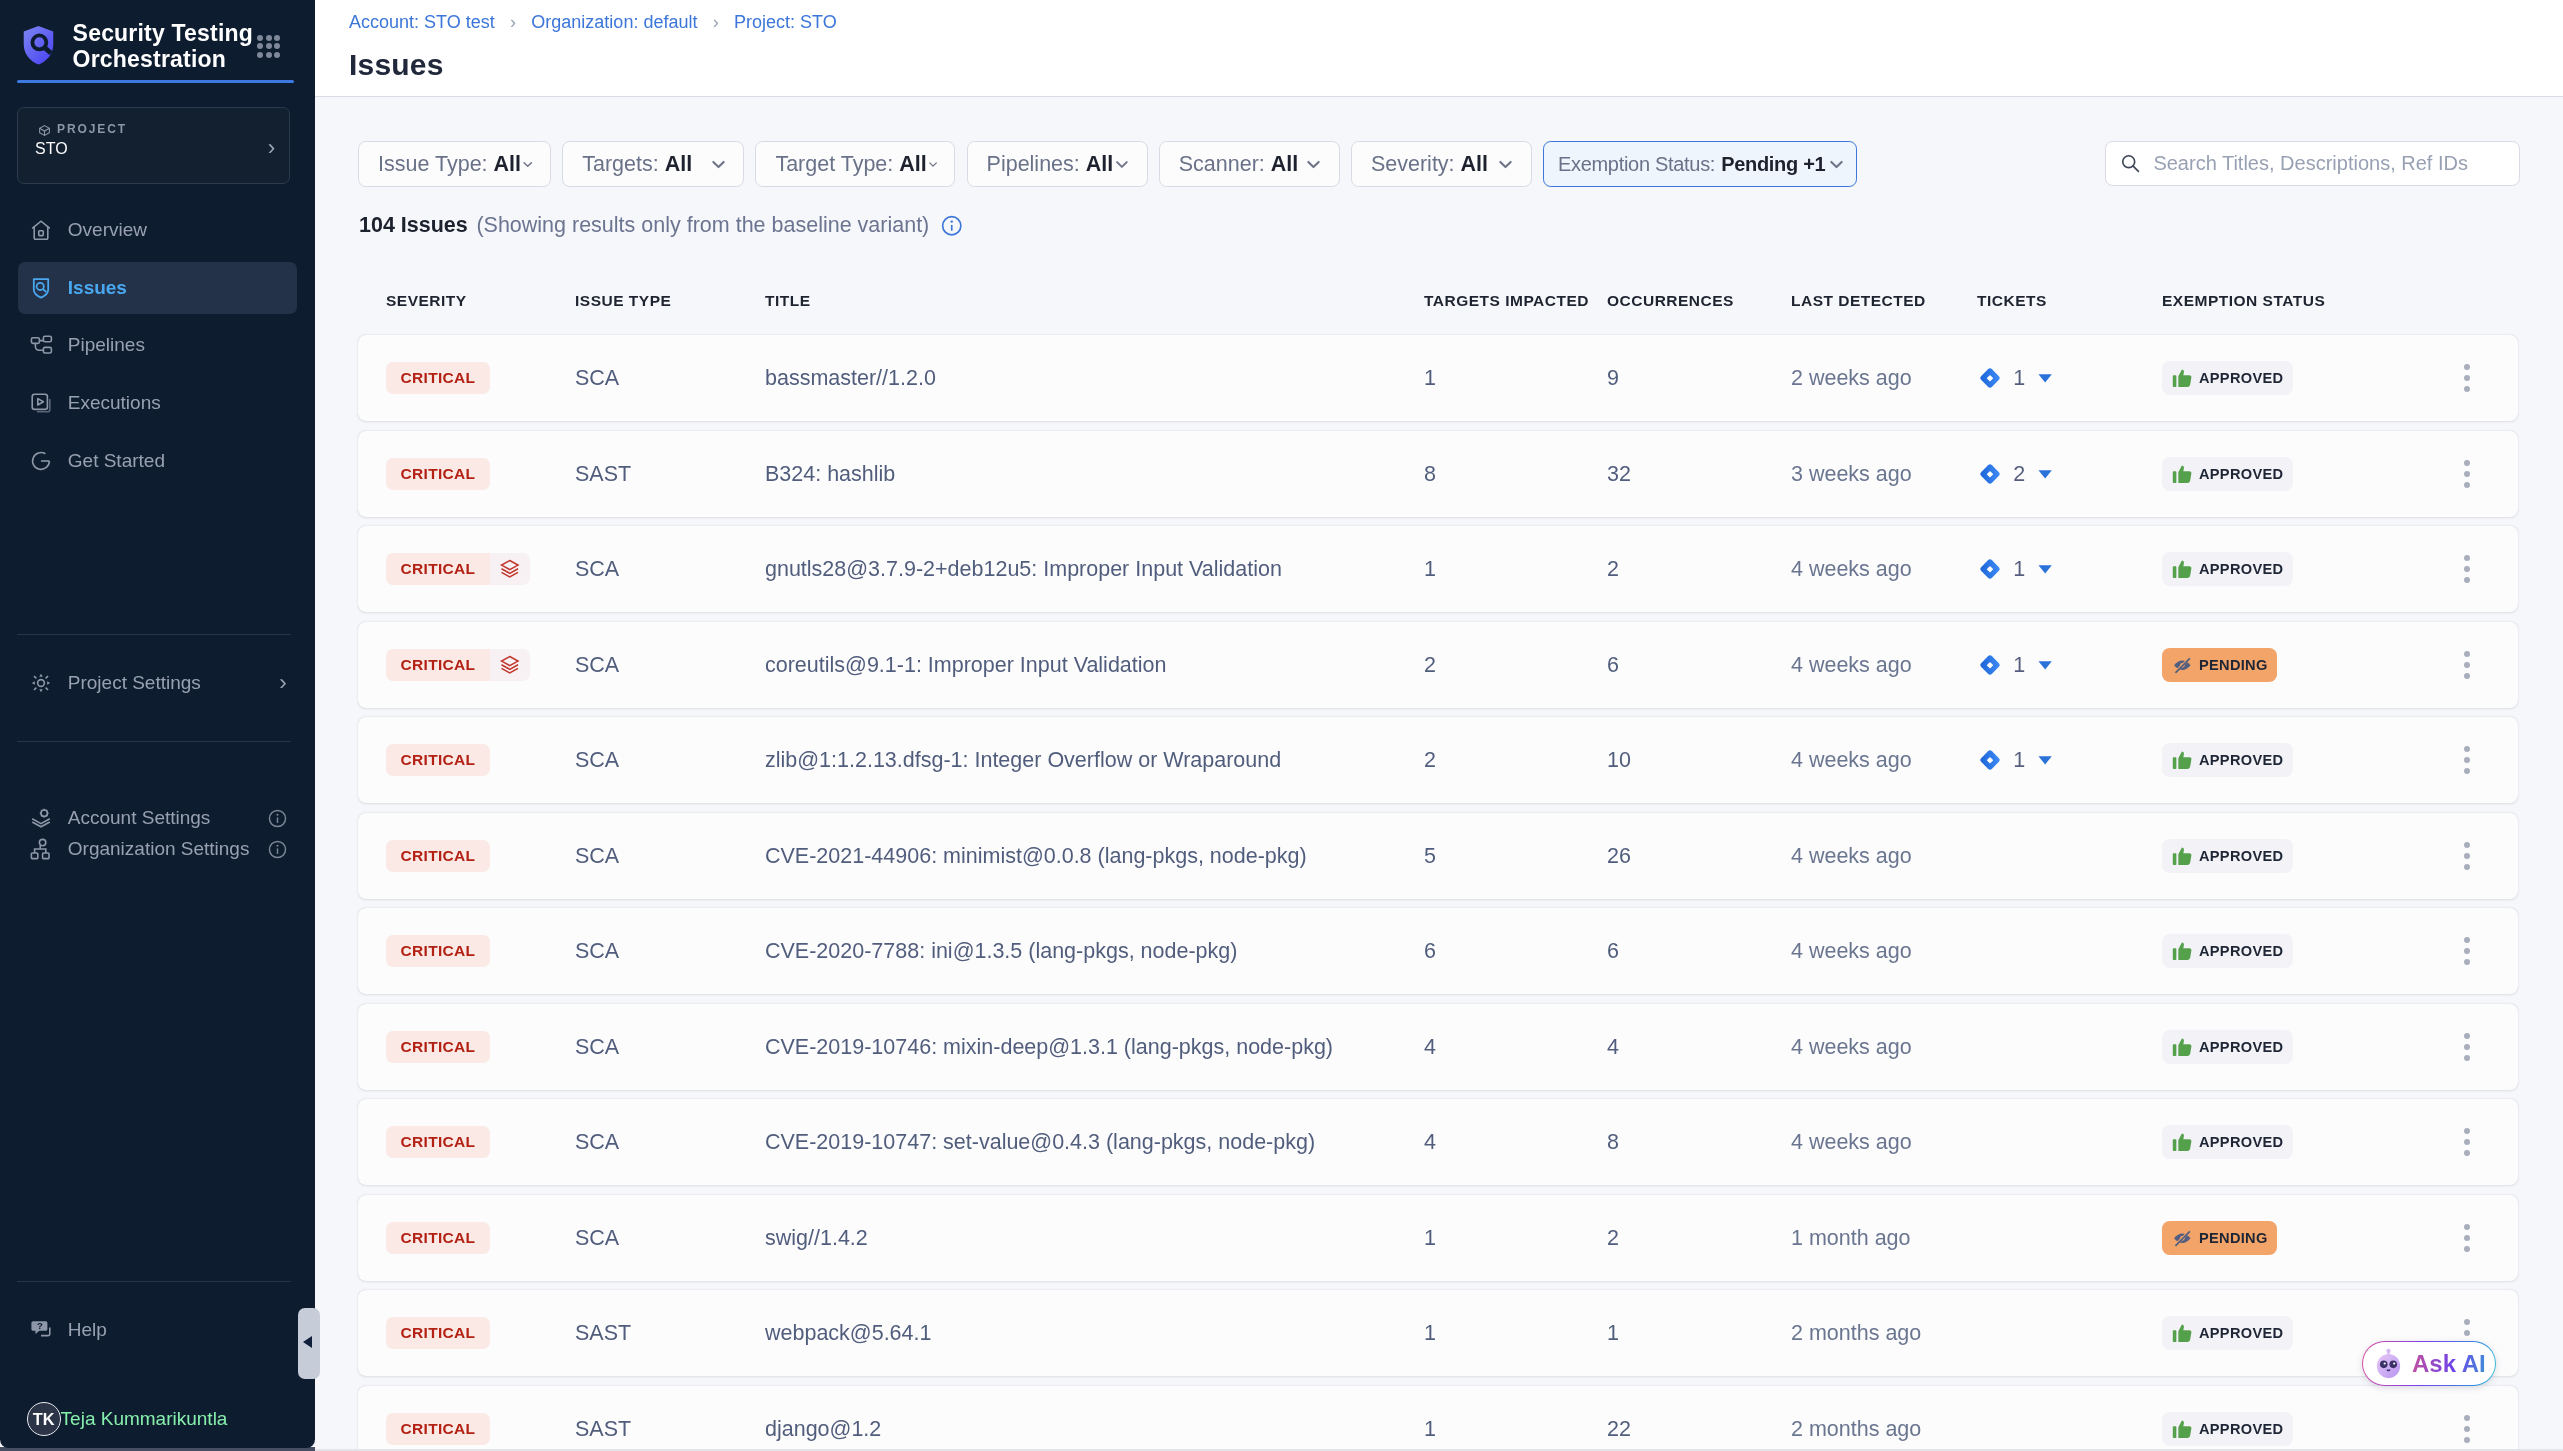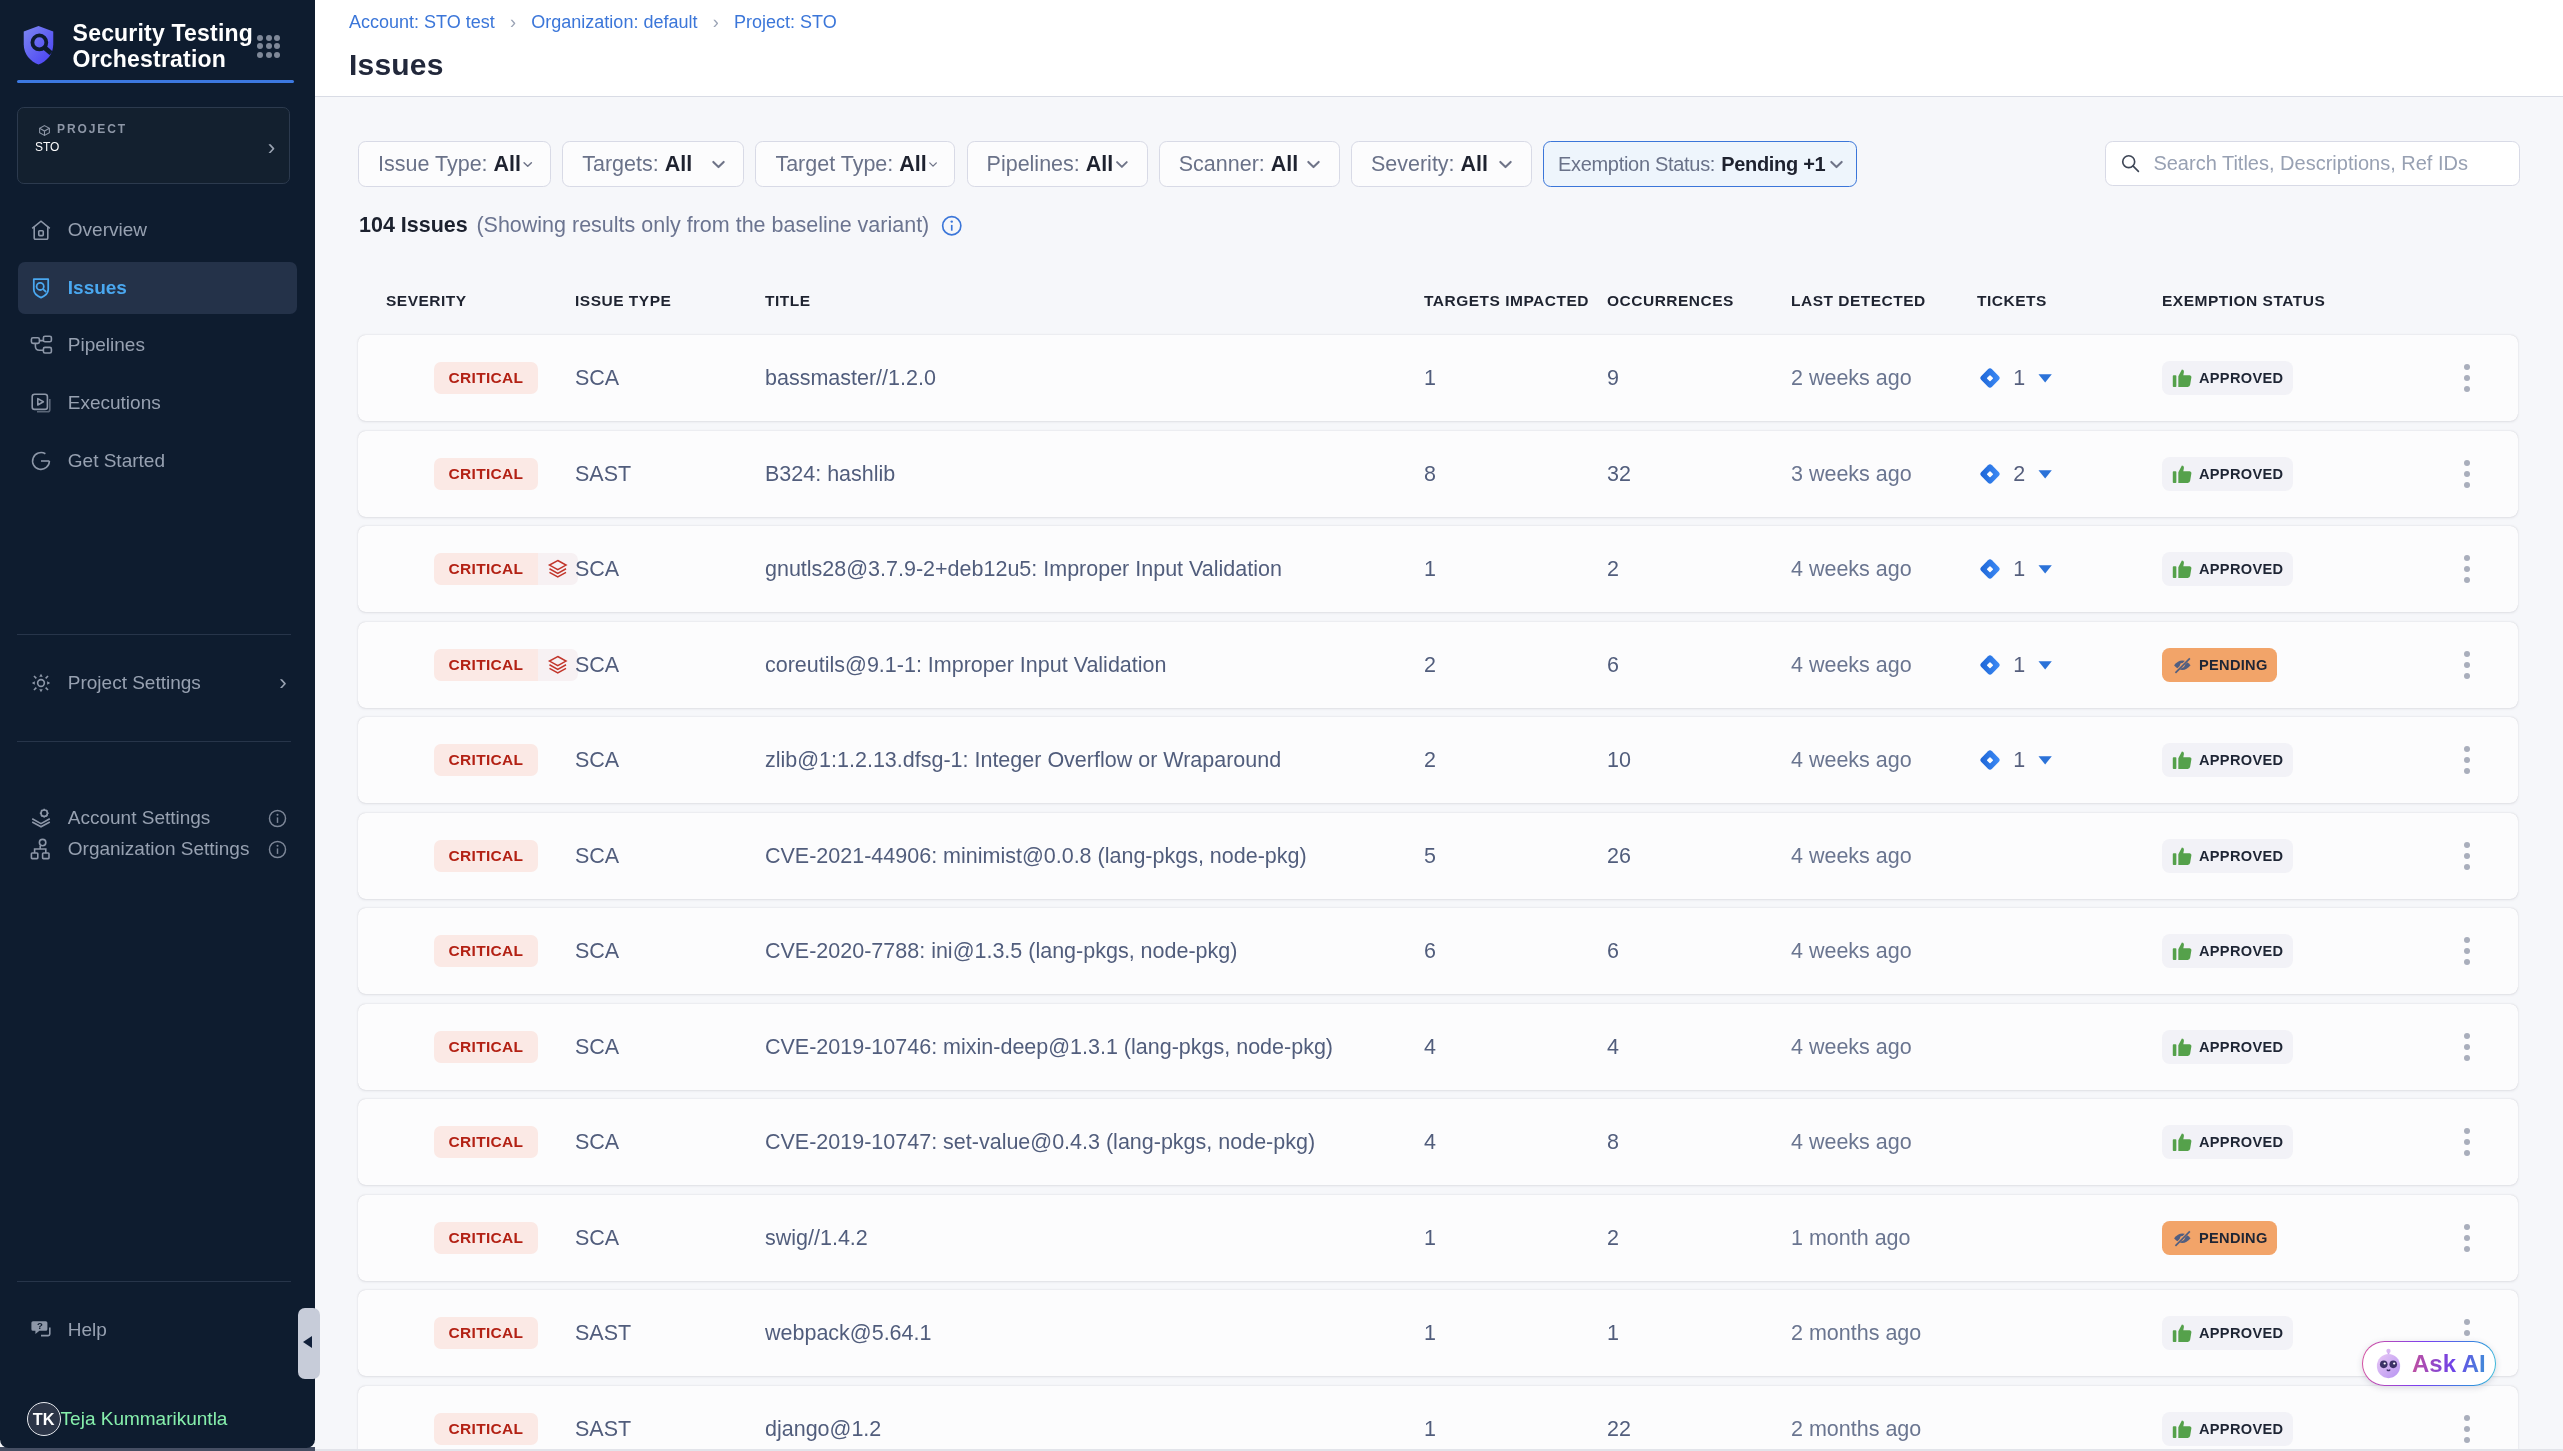--- a/index.html
+++ b/index.html
@@ -11,21 +11,21 @@
   .logo-row { position:absolute; left:20.6px; top:19px; right:17px; height:48px; }
   .logo-shield { position:absolute; left:1.7px; top:6px; }
   .logo-title { position:absolute; left:52px; top:0.9px; color:#fff; font-size:23px; font-weight:bold; line-height:26px; letter-spacing:0.2px; white-space:nowrap; }
   .grid-icon { position:absolute; right:17px; top:15.5px; width:24px; height:24px; }
   .grid-icon i { position:absolute; width:6px; height:6px; border-radius:50%; background:#7f8898; }
   .blue-line { position:absolute; left:17px; right:20.6px; top:80px; height:2.6px; background:#3c78e0; border-radius:1.7px; }
 
   .project-box { position:absolute; left:17px; top:107px; width:273px; height:77px; background:#13202f; border:0.9px solid #2c3a4e; border-radius:6.9px; }
   .project-label { position:absolute; left:39px; top:13.8px; color:#8d96a6; font-size:12px; font-weight:bold; letter-spacing:1.9px; }
   .project-cube { position:absolute; left:20px; top:15.5px; }
-  .project-name { position:absolute; left:17px; top:32px; color:#fbfbfc; font-size:12px; }
+  .project-name { position:absolute; left:17px; top:32px; color:#fbfbfc; font-size:16px; }
   .project-chev { position:absolute; right:13.8px; top:27px; color:#9aa3b2; font-size:22.4px; }
 
   .nav { position:absolute; left:0; top:201px; width:315px; }
   .nav-item { position:relative; height:58px; margin:0 18px; border-radius:6.9px; display:flex; align-items:center; }
   .nav-item .nico { width:24px; height:24px; margin-left:11.2px; flex:none; }
   .nav-item .ntext { margin-left:14.6px; color:#97a1b1; font-size:19px; white-space:nowrap; }
   .nav-item.active { background:#243249; height:52px; margin-top:2.6px; margin-bottom:2.6px; }
   .nav-item.active .ntext { color:#4aa8f0; font-weight:bold; }
 
   .side-divider { position:absolute; left:17px; right:24px; height:0.9px; background:#27354a; }
@@ -59,21 +59,21 @@
   .count-line { position:absolute; left:44px; top:115px; font-size:21.5px; color:#6b7490; display:flex; align-items:center; white-space:nowrap; }
   .count-line b { color:#1c212e; margin-right:8.6px; }
 
   
   .thead { position:absolute; top:194px; left:43px; right:45px; height:26px; font-size:15.5px; font-weight:bold; color:#1e2330; letter-spacing:0.5px; }
   .thead span { position:absolute; top:0; }
   .rows { position:absolute; left:43px; right:45px; top:0; }
   .row-card { position:absolute; left:0; right:0; height:86px; background:#fcfcfd; border-radius:7.7px; box-shadow:0 0 0.9px rgba(40,41,61,.18), 0 0.9px 2.6px rgba(96,97,112,.14); }
   .cell { position:absolute; top:0; height:86px; display:flex; align-items:center; font-size:21.5px; color:#515d7c; white-space:nowrap; }
 
-  .crit { display:inline-flex; height:32px;margin-left:48px; }
+  .crit { display:inline-flex; height:32px; }
   .crit .cbadge { background:#fbe9e5; color:#b32114; font-weight:bold; font-size:15.5px; letter-spacing:0.3px; border-radius:6.9px; padding:0 14.6px; display:flex; align-items:center; }
   .crit.withicon .cbadge { border-radius:6.9px 0 0 6.9px; }
   .crit .cicon { width:40px; background:#f7f1f3; border-radius:0 6.9px 6.9px 0; display:flex; align-items:center; justify-content:center; }
 
   .status { display:inline-flex; align-items:center; height:34px; border-radius:7.7px; padding:0 9.5px; }
   .status.approved { background:#f2f2f7; }
   .status.pending { background:#f2a469; }
   .status .stext { font-size:14.6px; font-weight:bold; color:#1e2534; letter-spacing:0.3px; margin-left:6.9px; }
 
   .dots { position:absolute; width:6px; }

